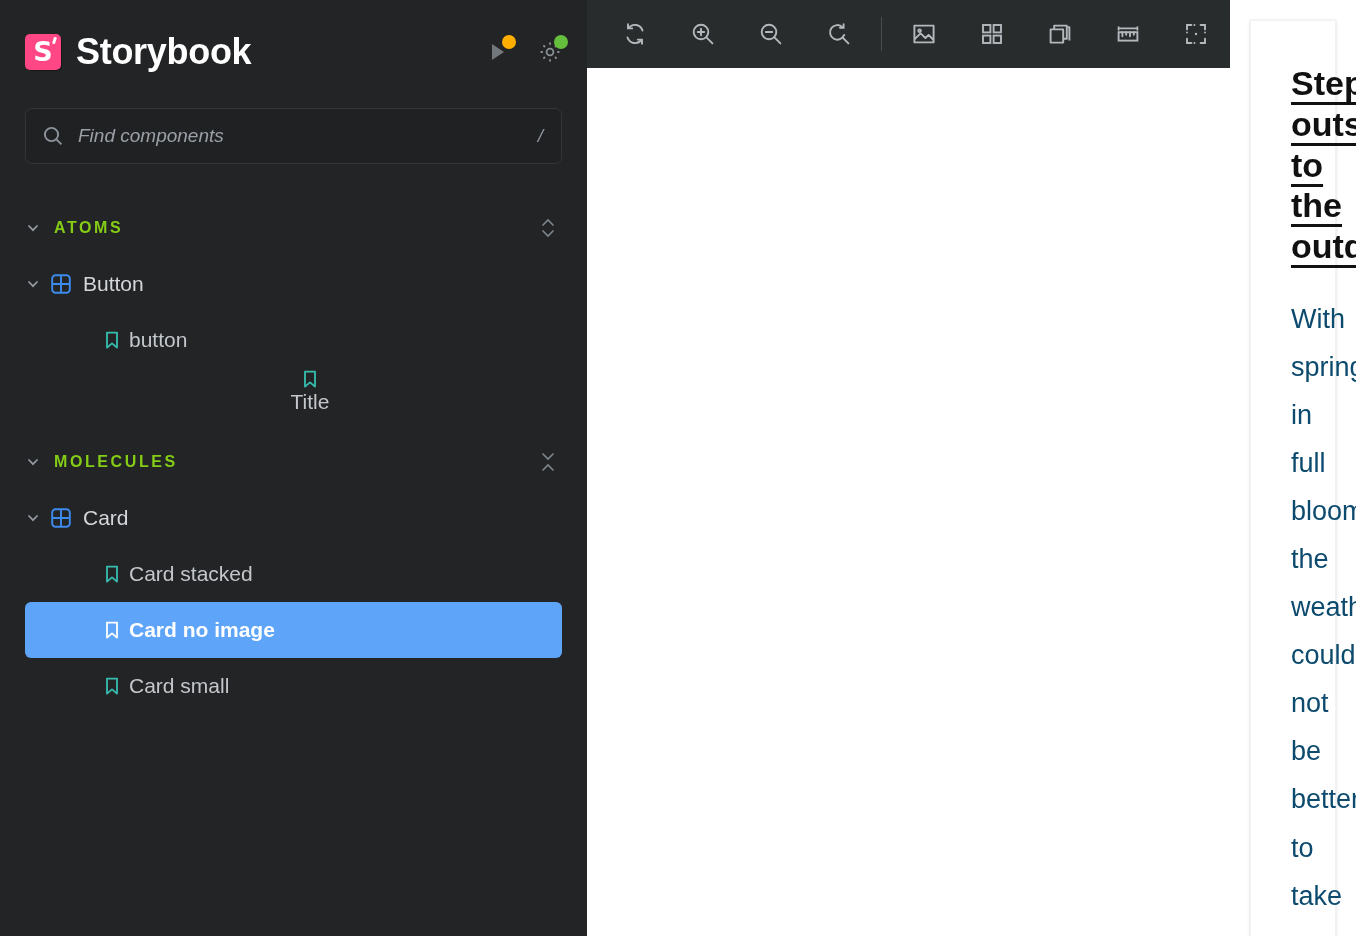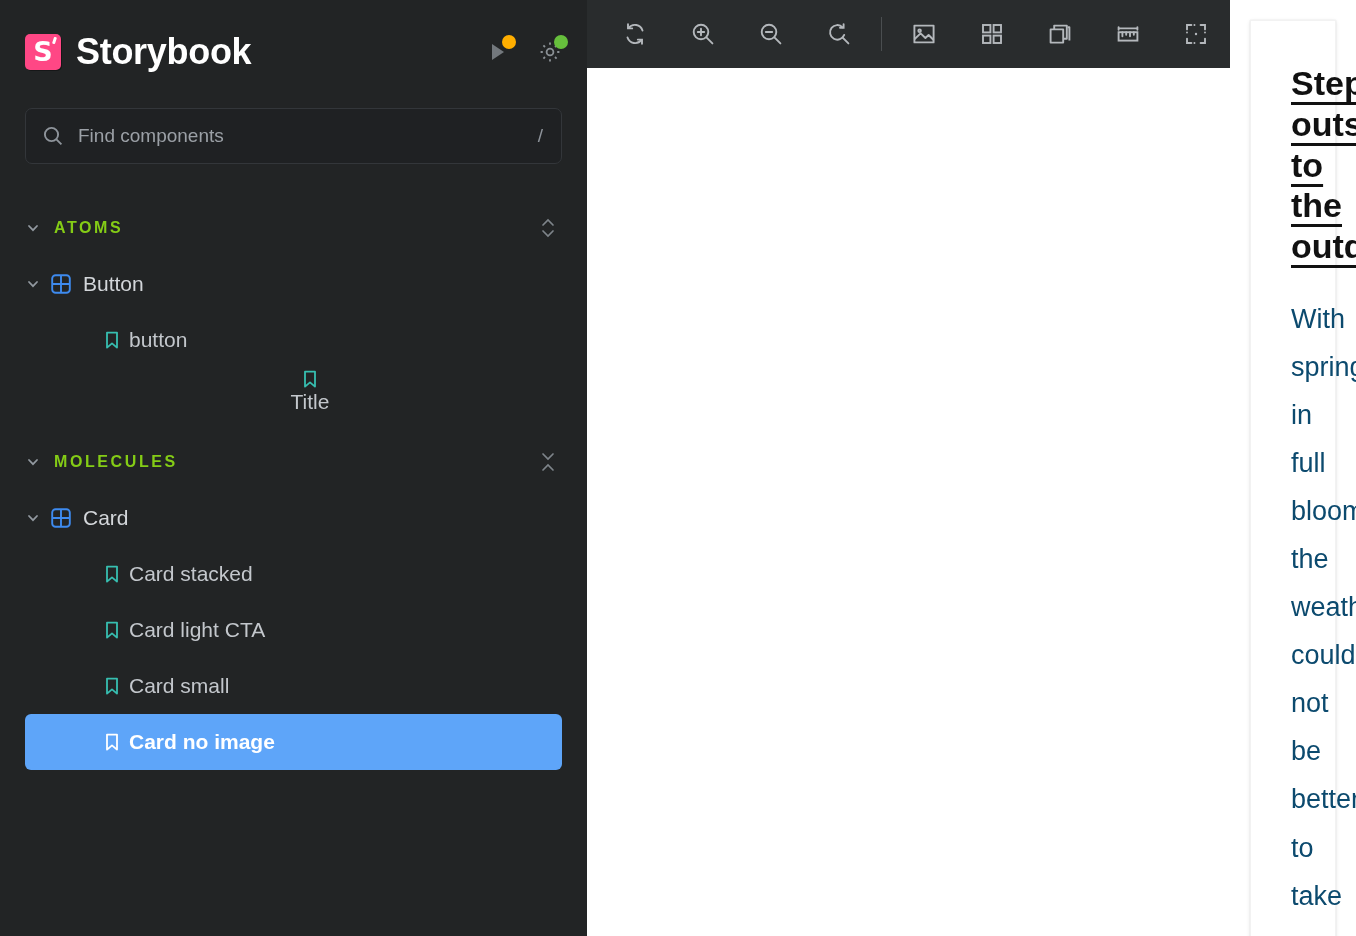--- a/index.html
+++ b/index.html
@@ -55,21 +55,21 @@
     cursor: pointer;
   }
   .dot {
     position: absolute; top: -2px; right: -3px;
     width: 14px; height: 14px; border-radius: 50%;
   }
   .dot.orange { background: #FFAE00; }
   .dot.green  { background: #66BF3C; }
 
   
-  .search-wrap { padding: 4px 25px; }
+  .search-wrap { padding: 4px 25px; font-style: italic; }
   .search {
     height: 56px;
     background: #1F2123;
     border: 1px solid #33363A;
     border-radius: 7px;
     display: flex; align-items: center;
     padding: 0 18px 0 16px;
     gap: 14px;
     cursor: text;
   }
@@ -315,45 +315,37 @@
 
       <div class="leaf depth2">
         <span class="bm">
           <svg width="22" height="22" viewBox="0 0 22 22" fill="none" stroke="#37BFB1" stroke-width="1.8" stroke-linejoin="round">
               <path d="M6 3.6h10v15l-5-4.2-5 4.2z"></path>
             </svg>
         </span>
         <span class="ltext">Card stacked</span>
       </div>
 
+
+      <div class="leaf depth2 selected">
+        <span class="bm">
+          <svg width="22" height="22" viewBox="0 0 22 22" fill="none" stroke="#FFFFFF" stroke-width="1.8" stroke-linejoin="round">
+              <path d="M6 3.6h10v15l-5-4.2-5 4.2z"></path>
+            </svg>
+        </span>
+        <span class="ltext">Card no image</span>
+      </div>
+
       <div class="leaf depth2">
         <span class="bm">
           <svg width="22" height="22" viewBox="0 0 22 22" fill="none" stroke="#37BFB1" stroke-width="1.8" stroke-linejoin="round">
               <path d="M6 3.6h10v15l-5-4.2-5 4.2z"></path>
             </svg>
         </span>
-        <span class="ltext">Card light CTA</span>
-      </div>
-
-      <div class="leaf depth2">
-        <span class="bm">
-          <svg width="22" height="22" viewBox="0 0 22 22" fill="none" stroke="#37BFB1" stroke-width="1.8" stroke-linejoin="round">
-              <path d="M6 3.6h10v15l-5-4.2-5 4.2z"></path>
-            </svg>
-        </span>
         <span class="ltext">Card small</span>
-      </div>
-
-      <div class="leaf depth2 selected">
-        <span class="bm">
-          <svg width="22" height="22" viewBox="0 0 22 22" fill="none" stroke="#FFFFFF" stroke-width="1.8" stroke-linejoin="round">
-              <path d="M6 3.6h10v15l-5-4.2-5 4.2z"></path>
-            </svg>
-        </span>
-        <span class="ltext">Card no image</span>
       </div>
 
     </div>
   </aside>
 
   <main class="preview">
 
     <div class="toolbar">
       <div class="tb-btn">
         <svg width="26" height="26" viewBox="0 0 26 26" fill="none" stroke="#B4B8BC" stroke-width="1.9" stroke-linecap="round">

